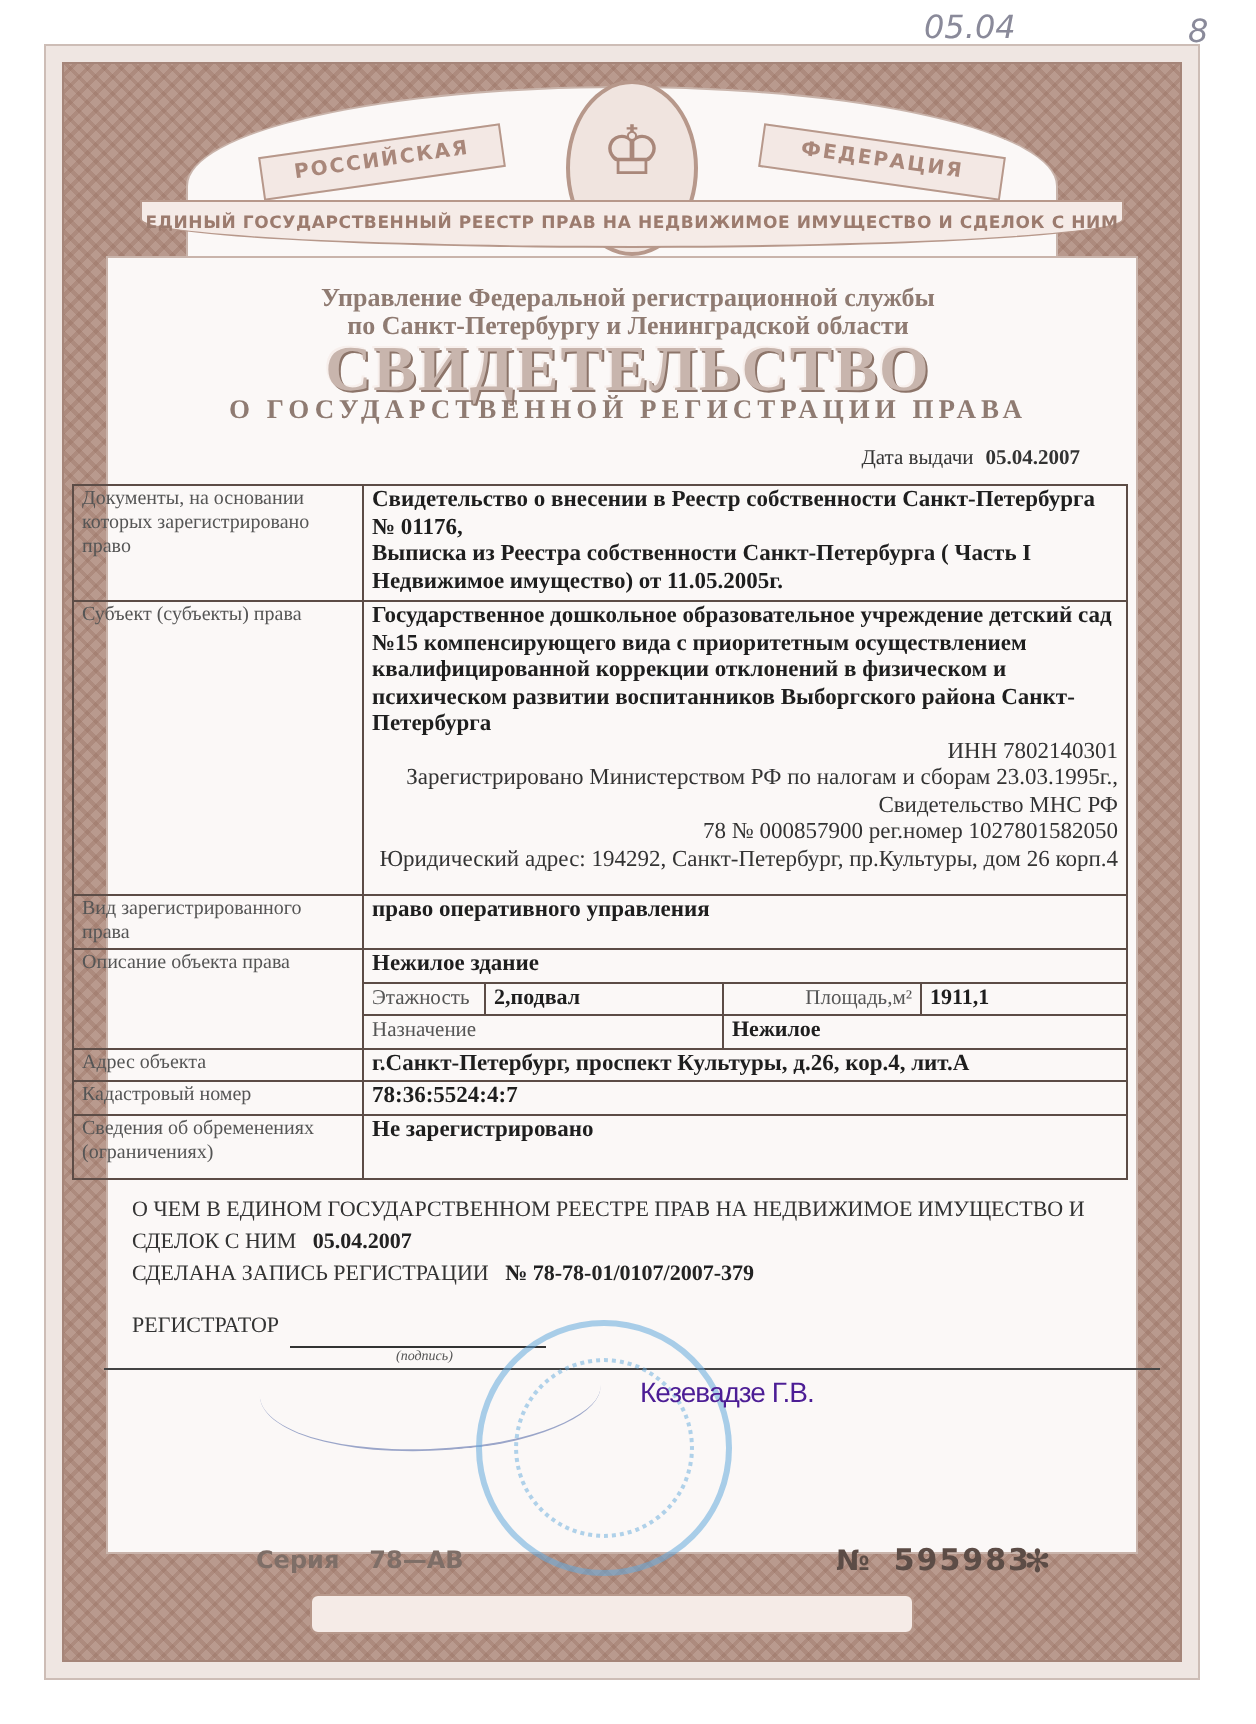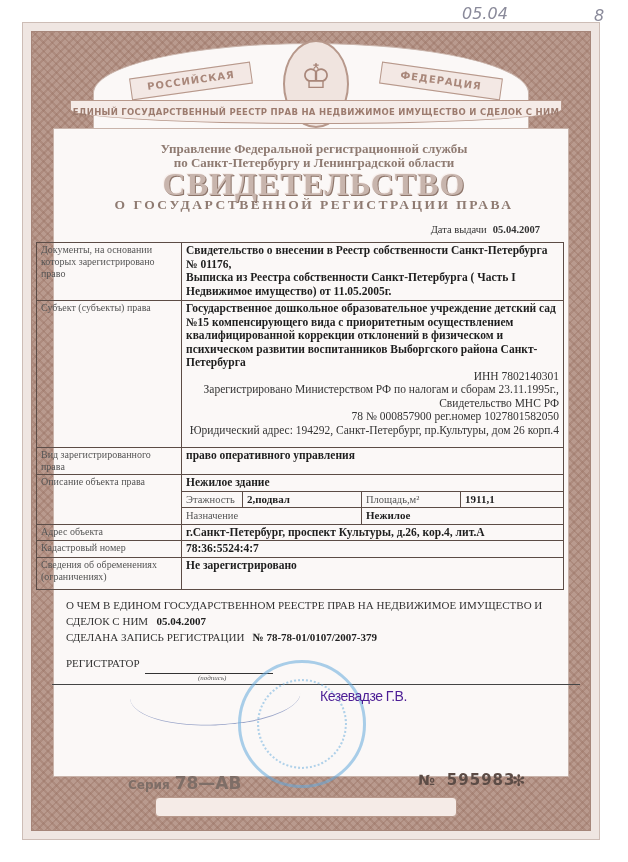--- a/index.html
+++ b/index.html
@@ -42,21 +42,21 @@
   .record b{color:#222;}
   .registrar{position:absolute;left:66px;top:657px;font-size:11px;color:#333;}
   .sign-line{position:absolute;left:145px;top:673px;width:128px;border-top:1px solid #333;}
   .sign-caption{position:absolute;left:198px;top:674px;font-size:7px;font-style:italic;color:#555;}
   .hline{position:absolute;left:52px;top:684px;width:528px;border-top:1px solid #444;}
   .stamp{position:absolute;left:238px;top:660px;width:128px;height:128px;border-radius:50%;border:3px solid rgba(100,170,220,.55);box-sizing:border-box;}
   .stamp::after{content:"";position:absolute;left:16px;top:16px;right:16px;bottom:16px;border-radius:50%;border:2px dotted rgba(100,170,220,.5);}
   .stamp-name{position:absolute;left:320px;top:688px;font-family:"Liberation Sans",sans-serif;font-size:14px;color:#4c1d95;letter-spacing:-.5px;}
   .signature{position:absolute;left:130px;top:665px;width:170px;height:60px;border-bottom:1px solid rgba(90,110,170,.6);border-radius:0 0 40% 60%;transform:rotate(-6deg);}
   .series{position:absolute;left:112px;top:773px;font-family:"DejaVu Sans",sans-serif;font-weight:bold;color:#7e6e67;font-size:12px;}
-  .series span{margin-left:5px;font-size:17px;}
+  .series span{margin-left:15px;font-size:12px;}
   .number{position:absolute;left:418px;top:771px;font-family:"DejaVu Sans",sans-serif;font-weight:bold;color:#5c4c46;font-size:14px;}
   .number .n{margin-left:12px;font-size:15px;letter-spacing:1px;}
   .star{position:absolute;left:512px;top:771px;font-size:16px;color:#5c4c46;}
   .bottom-ribbon{position:absolute;left:155px;top:797px;width:300px;height:18px;border:1px solid #b7988b;background:#f5ebe7;border-radius:4px;}
 </style>
 </head>
 <body>
 
 <div class="handwritten-date">05.04</div>
 <div class="handwritten-page">8</div>
@@ -87,40 +87,40 @@
     <td class="val">
       <div>Свидетельство о внесении в Реестр собственности Санкт-Петербурга № 01176,</div>
       <div>Выписка из Реестра собственности Санкт-Петербурга ( Часть I Недвижимое имущество) от 11.05.2005г.</div>
     </td>
   </tr>
   <tr style="height:147px">
     <td class="lbl">Субъект (субъекты) права</td>
     <td class="val">
       <div>Государственное дошкольное образовательное учреждение детский сад №15 компенсирующего вида с приоритетным осуществлением квалифицированной коррекции отклонений в физическом и психическом развитии воспитанников Выборгского района Санкт-Петербурга</div>
       <div class="plain">ИНН 7802140301</div>
-      <div class="plain">Зарегистрировано Министерством РФ по налогам и сборам 23.11.1995г.,</div>
+      <div class="plain">Зарегистрировано Министерством РФ по налогам и сборам 23.03.1995г.,</div>
       <div class="plain">Свидетельство МНС РФ</div>
       <div class="plain">78 № 000857900 рег.номер 1027801582050</div>
       <div class="plain">Юридический адрес: 194292, Санкт-Петербург, пр.Культуры, дом 26 корп.4</div>
     </td>
   </tr>
   <tr>
     <td class="lbl">Вид зарегистрированного права</td>
     <td class="val">право оперативного управления</td>
   </tr>
   <tr>
     <td class="lbl">Описание объекта права</td>
     <td class="val" style="padding:0">
       <div style="padding:1px 4px;border-bottom:1px solid #5c4c46">Нежилое здание</div>
       <table class="subt">
         <tbody>
               <tr>
           <td class="s-lbl" style="border-left:none;border-top:none;width:52px">Этажность</td>
           <td class="s-val" style="border-top:none;width:110px">2,подвал</td>
-          <td class="s-lbl" style="border-top:none;text-align:left;width:90px">Площадь,м²</td>
+          <td class="s-lbl" style="border-top:none;text-align:right;width:90px">Площадь,м²</td>
           <td class="s-val" style="border-top:none;border-right:none">1911,1</td>
         </tr>
         <tr>
           <td class="s-lbl" colspan="2" style="border-left:none;border-bottom:none">Назначение</td>
           <td class="s-val" colspan="2" style="border-right:none;border-bottom:none">Нежилое</td>
         </tr>
       </tbody>
           </table>
     </td>
   </tr>

